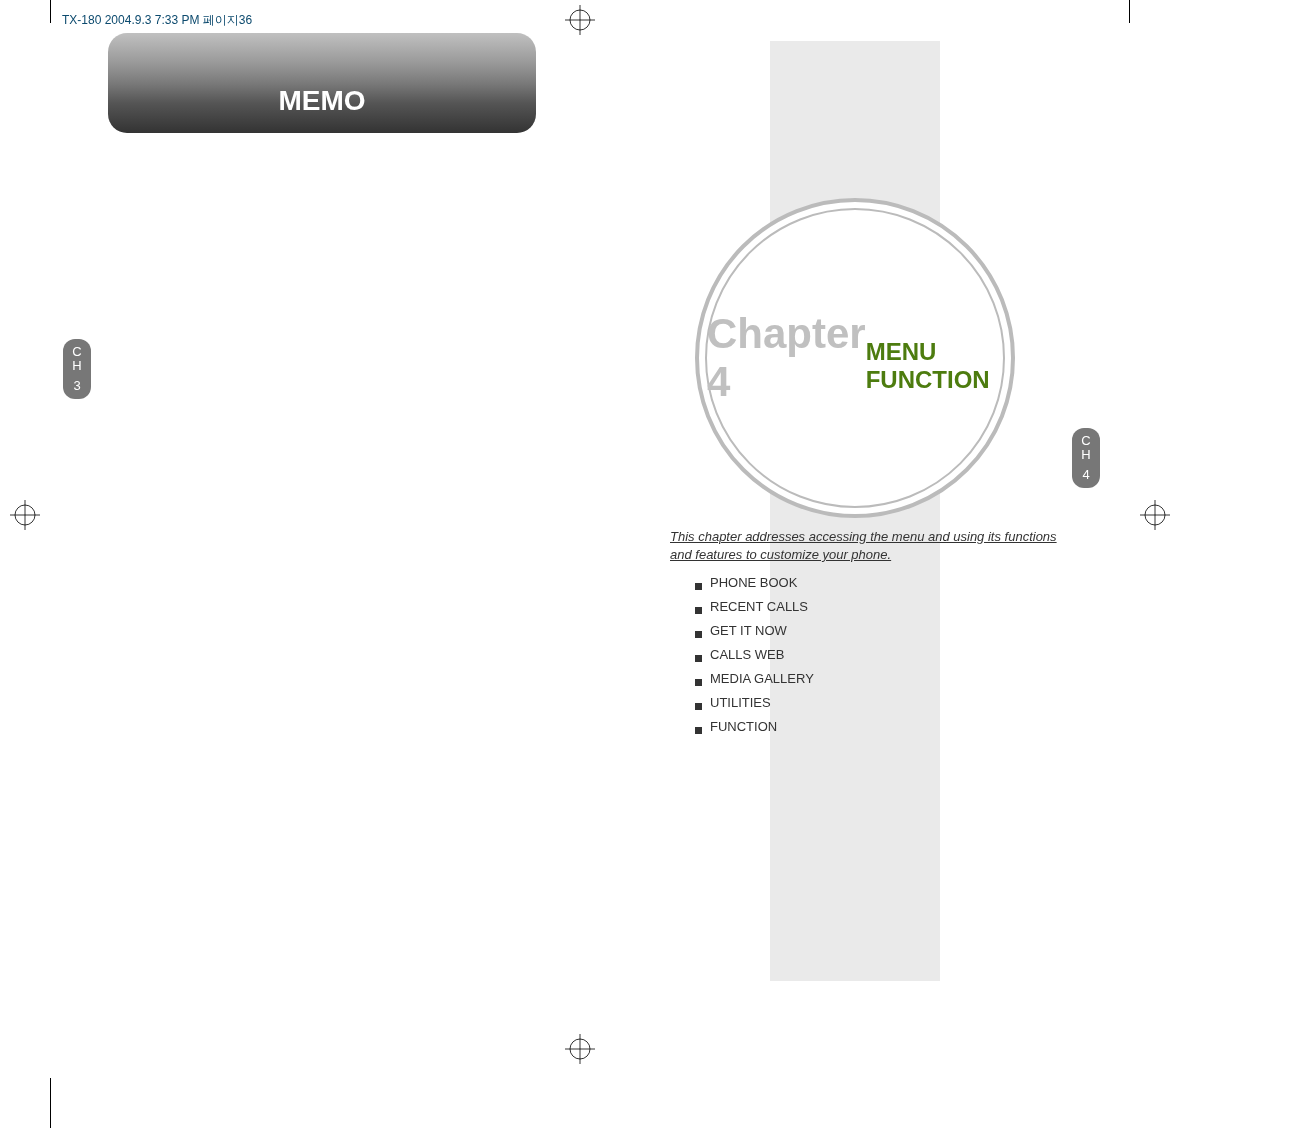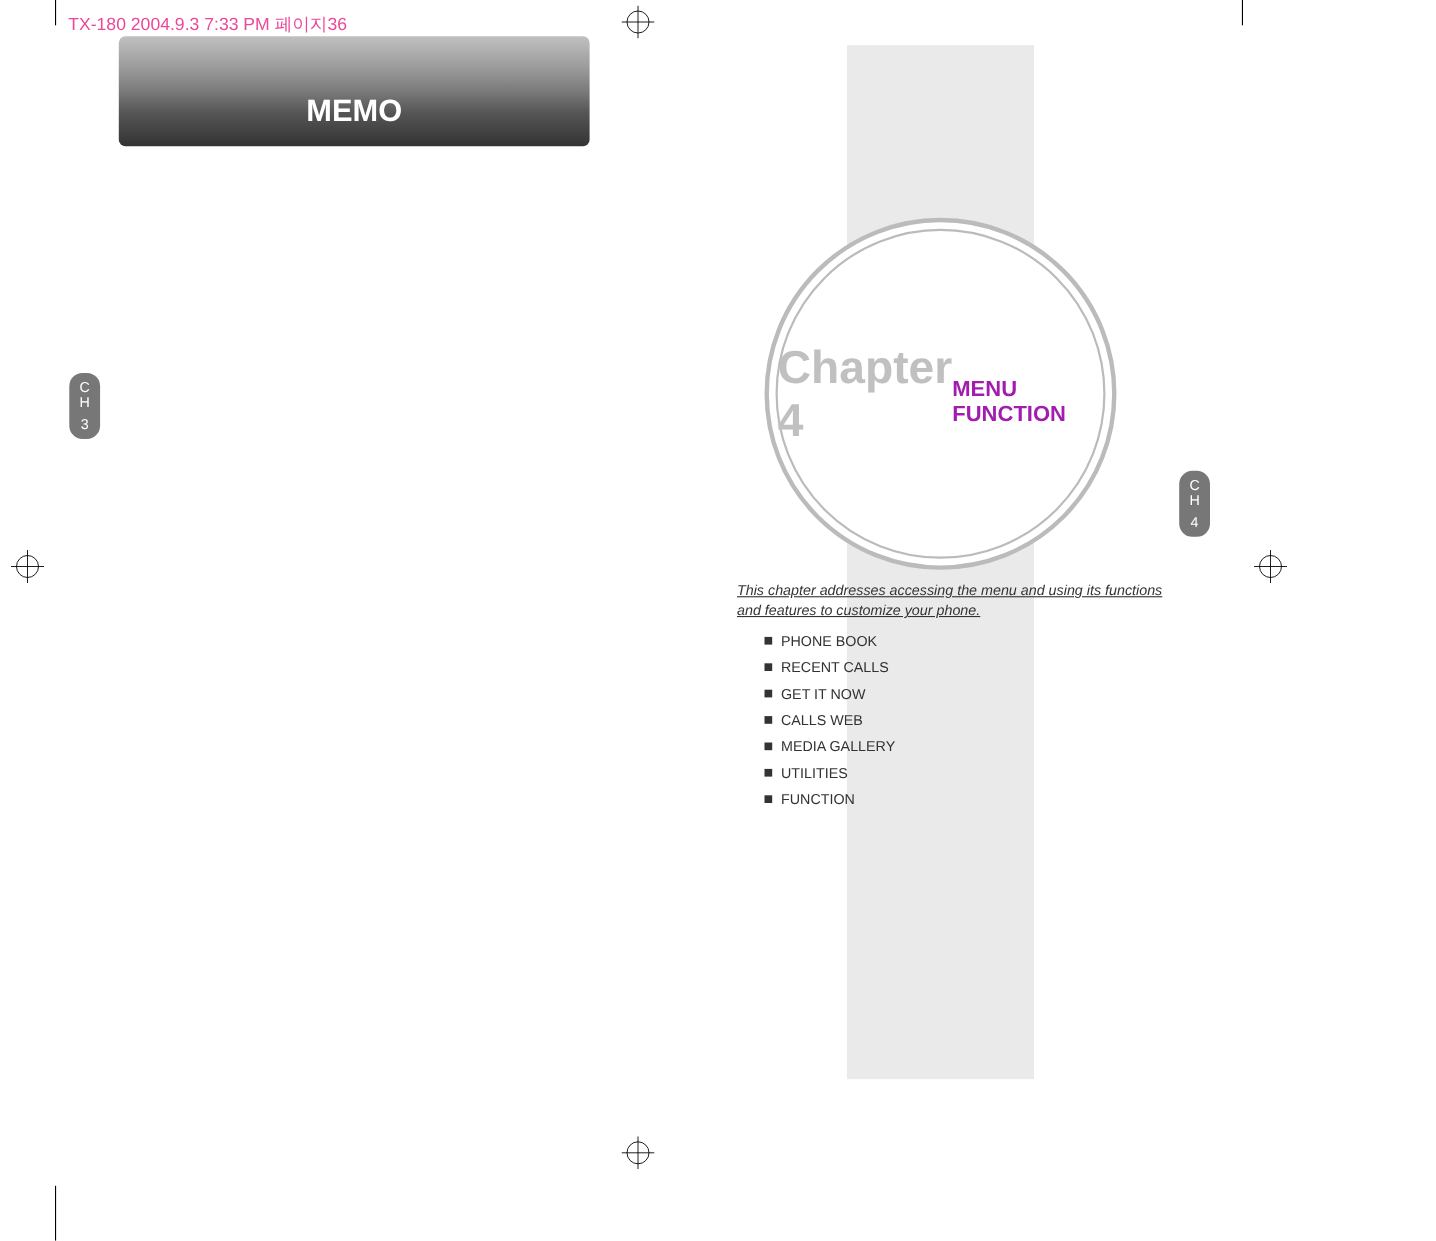--- a/index.html
+++ b/index.html
@@ -11,22 +11,22 @@
       width: 1305px;
       height: 1128px;
       background: #fff;
       position: relative;
       font-family: Arial, sans-serif;
     }
     .header-text {
       position: absolute;
       top: 12px;
       left: 62px;
-      font-size: 16px;
-      color: #ec4899;
+      font-size: 12px;
+      color: #0c4a6e;
     }
     .crop-mark-top-left {
       position: absolute;
       top: 0;
       left: 50px;
       width: 1px;
       height: 23px;
       background: #000;
     }
     .crop-mark-top-right {
@@ -86,21 +86,21 @@
       top: 23px;
       width: 585px;
       height: 1060px;
     }
     .memo-banner {
       position: absolute;
       left: 58px;
       top: 10px;
       width: 428px;
       height: 100px;
-      border-radius: 6px;
+      border-radius: 19px;
       background: linear-gradient(to bottom, #c0c0c0 0%, #999 30%, #7a7a7a 50%, #555 70%, #333 100%);
       display: flex;
       align-items: center;
       justify-content: center;
     }
     .memo-banner-text {
       color: #fff;
       font-size: 28px;
       font-weight: bold;
       margin-top: 35px;
@@ -161,22 +161,22 @@
       flex-direction: row;
       align-items: center;
       justify-content: center;
     }
     .chapter-title {
       color: #c0c0c0;
       font-size: 42px;
       font-weight: bold;
     }
     .menu-function {
-      color: #a21caf;
-      font-size: 20px;
+      color: #4d7c0f;
+      font-size: 24px;
       font-weight: bold;
       margin-top: 15px;
     }
     .ch4-tab {
       position: absolute;
       right: 120px;
       top: 405px;
       width: 28px;
       height: 60px;
       background: #777;
@@ -204,21 +204,21 @@
       position: absolute;
       left: 60px;
       top: 552px;
       list-style: none;
     }
     .menu-list li {
       font-size: 13px;
       color: #333;
       margin-bottom: 9px;
       display: flex;
-      align-items: center;
+      align-items: flex-end;
     }
     .menu-list li::before {
       content: "";
       display: inline-block;
       width: 7px;
       height: 7px;
       background: #333;
       margin-right: 8px;
     }
   </style>

